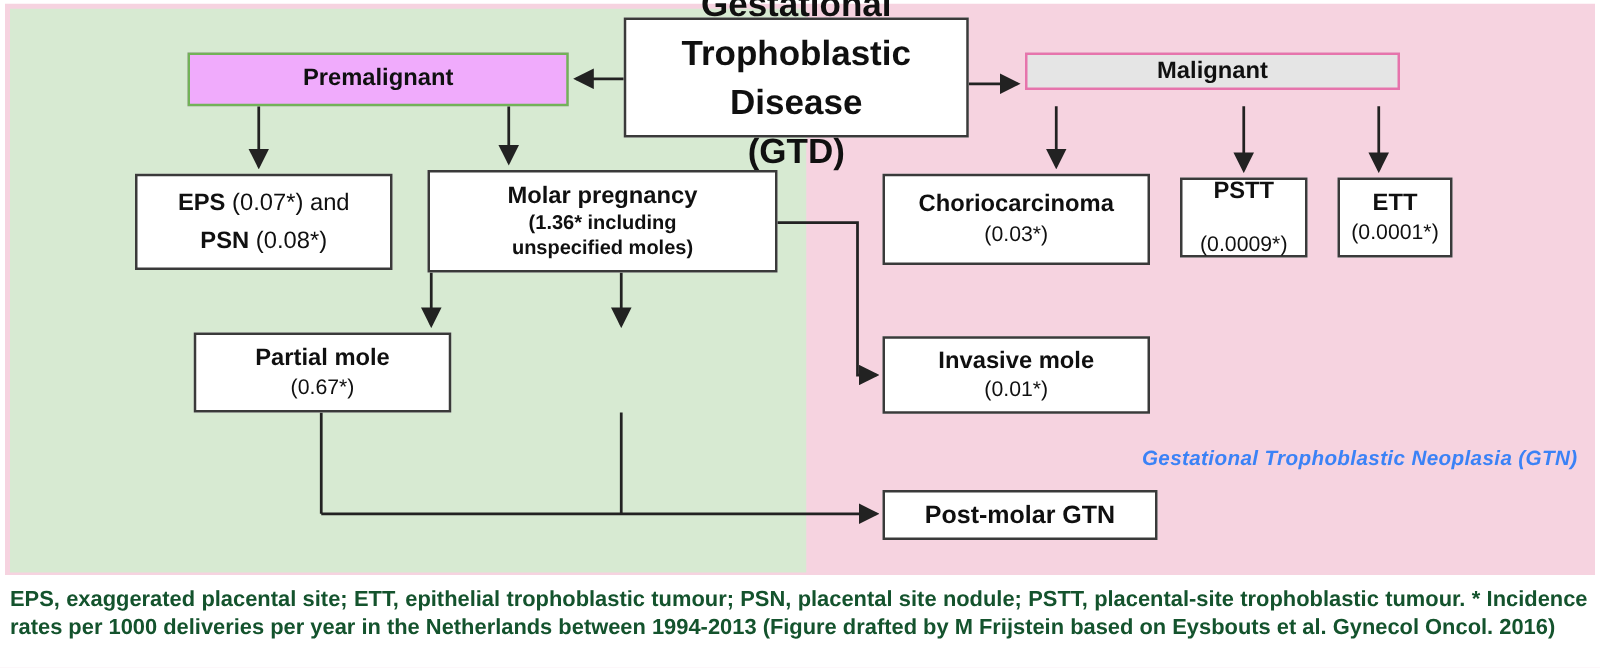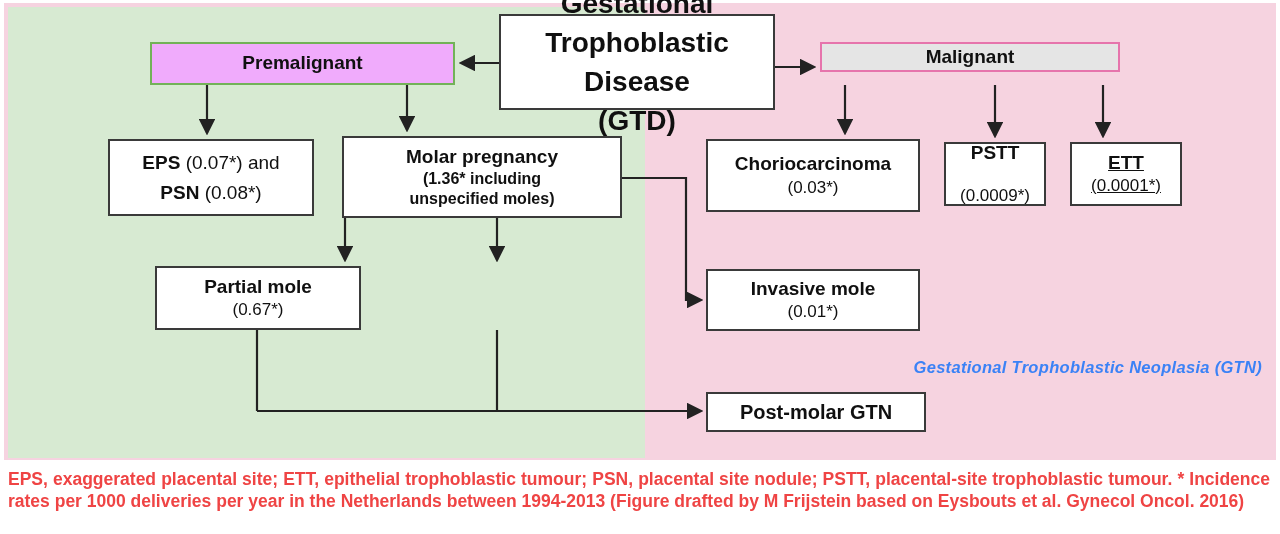--- a/index.html
+++ b/index.html
@@ -20,30 +20,30 @@
   .node .sub-bold{font-weight:bold;font-size:16px;line-height:1.25;}
   #node-gtd{left:499px;top:14px;width:276px;height:96px;font-size:28px;line-height:1.4;}
   #node-premalignant{left:150px;top:42px;width:305px;height:43px;background:#f0abfc;border-color:#72b258;}
   #node-malignant{left:820px;top:42px;width:300px;height:30px;background:#e5e5e5;border-color:#e674ac;text-align:center;}
   #node-eps{left:108px;top:139px;width:206px;height:77px;line-height:1.55;}
   #node-molar{left:322px;top:136px;width:280px;height:82px;margin-left:20px;}
   #node-partial{left:155px;top:266px;width:206px;height:64px;}
   #node-complete{left:400px;top:266px;width:200px;height:64px;}
   #node-chorio{left:706px;top:139px;width:214px;height:73px;}
   #node-pstt{left:944px;top:142px;width:102px;height:64px;gap:20px;}
-  #node-ett{left:1070px;top:142px;width:112px;height:64px;text-decoration:underline;}
+  #node-ett{left:1070px;top:142px;width:92px;height:64px;}
   #node-invasive{left:706px;top:269px;width:214px;height:62px;}
   #node-postmolar{left:706px;top:392px;width:220px;height:40px;font-size:20px;}
   .normal{font-weight:normal;}
   
   #gtn-caption{position:absolute;z-index:2;right:18px;top:358px;font-size:16.5px;
                font-style:italic;font-weight:bold;color:#3b82f6;letter-spacing:0.3px;}
   
   #footnote{position:absolute;left:8px;top:468px;width:1262px;font-size:17.5px;
-            font-weight:bold;color:#ef4444;line-height:1.27;text-align:justify;}
+            font-weight:bold;color:#14532d;line-height:1.27;text-align:justify;}
 </style>
 </head>
 <body>
 
 <div id="page">
 
   <div id="diagram">
     <div class="bg-pink"></div>
     <div class="bg-green"></div>
 

